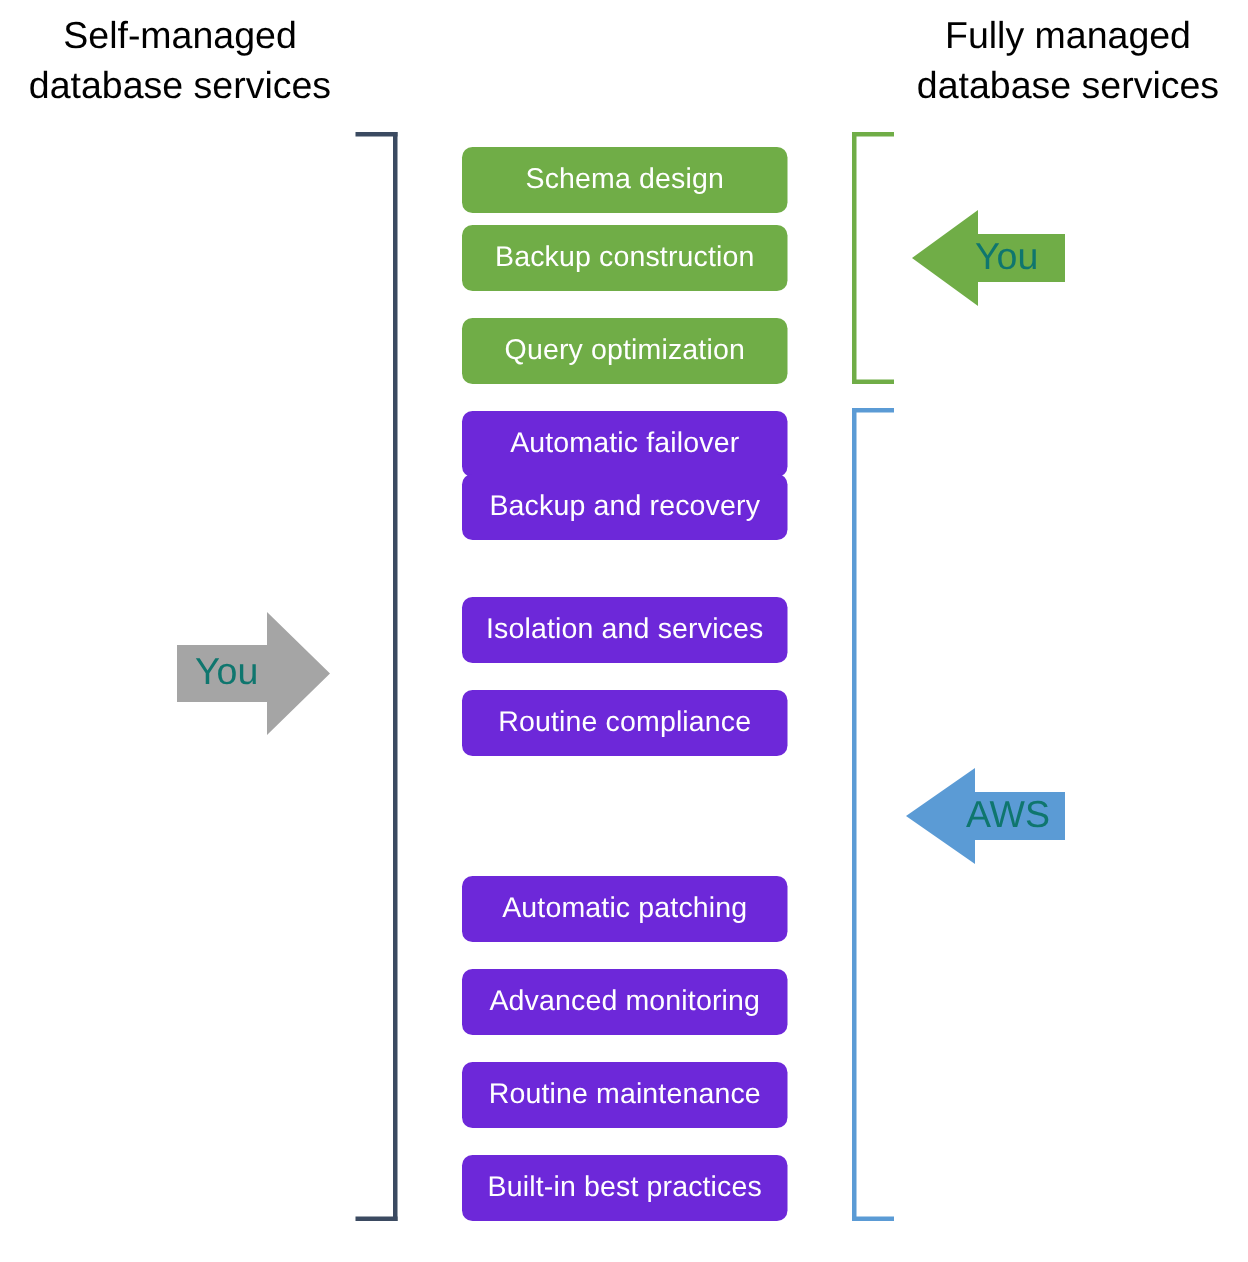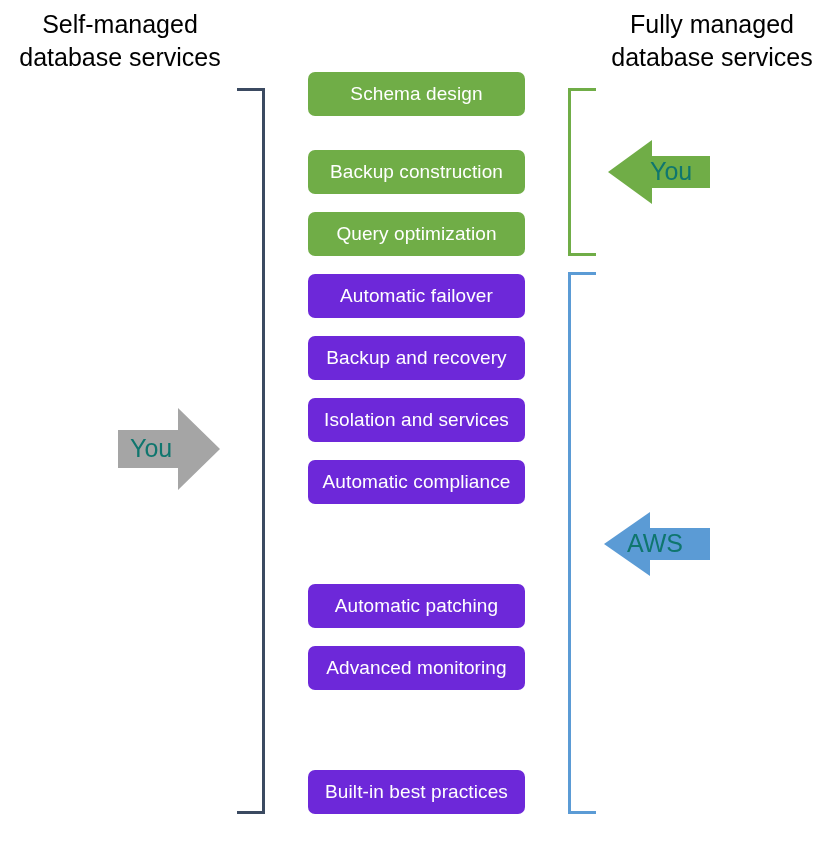--- a/index.html
+++ b/index.html
@@ -110,49 +110,50 @@
     pointer-events: none;
   }
 
   #arrow-you-left { left: 118px; top: 408px; width: 102px; height: 82px; }
   #arrow-you-left .arrow-label { left: 12px; top: 26px; }
 
   #arrow-you-right { left: 608px; top: 140px; width: 102px; height: 64px; }
   #arrow-you-right .arrow-label { left: 42px; top: 17px; }
 
   #arrow-aws { left: 604px; top: 512px; width: 106px; height: 64px; }
-  #arrow-aws .arrow-label { left: 23px; top: 17px; text-align: center; }
+  #arrow-aws .arrow-label { left: 40px; top: 17px; text-align: center; }
 </style>
 </head>
 <body>
 
 <div id="stage">
 
   <div class="heading" id="heading-left">Self-managed
 database services</div>
 
   <div class="heading" id="heading-right">Fully managed
 database services</div>
 
   <div class="bracket" id="bracket-left"></div>
 
   <div class="bracket" id="bracket-green"></div>
 
   <div class="bracket" id="bracket-blue"></div>
 
-  <div class="box green" style="top:72px">Schema design</div>
+  <div class="box green" style="top:98px">Schema design</div>
   <div class="box green" style="top:150px">Backup construction</div>
   <div class="box green" style="top:212px">Query optimization</div>
 
   <div class="box blue" style="top:274px">Automatic failover</div>
-  <div class="box blue" style="top:336px">Backup and recovery</div>
+  <div class="box blue" style="top:316px">Backup and recovery</div>
   <div class="box blue" style="top:398px">Isolation and services</div>
-  <div class="box blue" style="top:460px">Automatic compliance</div>
+  <div class="box blue" style="top:460px">Routine compliance</div>
   <div class="box blue" style="top:584px">Automatic patching</div>
   <div class="box blue" style="top:646px">Advanced monitoring</div>
+  <div class="box blue" style="top:708px">Routine maintenance</div>
   <div class="box blue" style="top:770px">Built-in best practices</div>
 
   <div class="arrow" id="arrow-you-left">
     <svg width="102" height="82" viewBox="0 0 102 82">
       <polygon points="0,22 60,22 60,0 102,41 60,82 60,60 0,60" fill="#A5A5A5"></polygon>
     </svg>
     <span class="arrow-label">You</span>
   </div>
 
   <div class="arrow" id="arrow-you-right">

